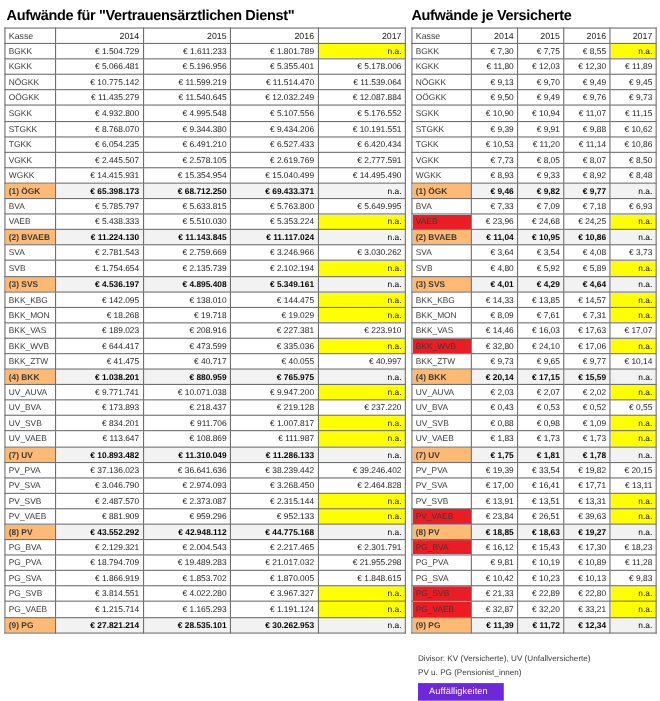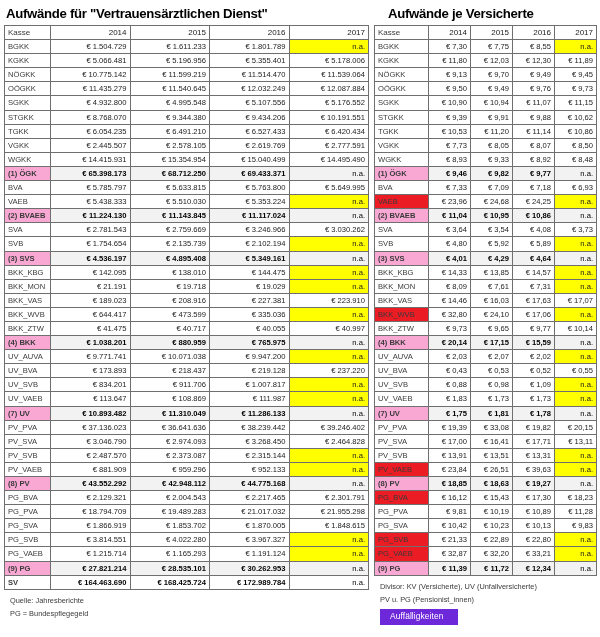--- a/index.html
+++ b/index.html
@@ -34,21 +34,21 @@
 
   .panel-title {
     font-weight: bold;
     font-size: 13.2px;
     letter-spacing: -0.3px;
     line-height: 16px;
     margin: 0 0 3px 2px;
     white-space: nowrap;
     color: #000;
   }
-  .panel-right .panel-title { margin-left: 14px; }
+  .panel-right .panel-title { margin-left: 0; }
 
   table.grid {
     border-collapse: collapse;
     table-layout: fixed;
     width: 100%;
     font-size: 7.6px;
     background: #fff;
   }
   table.grid td, table.grid th {
     border: 0.7px solid #6f6f6f;
@@ -73,40 +73,40 @@
     color: #000;
     background: #ffffff;
   }
   thead th.lbl { text-align: left; }
 
   tr.sum td {
     font-weight: bold;
     color: #000;
     background: #f2f2f2;
   }
-  tr.sum td.lbl { background: #f9a8d4; }
+  tr.sum td.lbl { background: #fdba74; }
   tr.total td {
     font-weight: bold;
     color: #000;
     background: #ffffff;
   }
   td.na {
     background: #ffff00;
     text-align: center;
     color: #2b2b2b;
   }
   tr.sum td.na, tr.total td.na { font-weight: normal; }
   td.flag {
     background: #ec1c24;
     color: #ffffff;
     font-weight: bold;
   }
 
   .footnotes {
-    margin: 4px 0 0 6px;
+    margin: 16px 0 0 6px;
     font-size: 7.4px;
     line-height: 13px;
     color: #3a3a3a;
   }
   .footnotes div { white-space: nowrap; }
   .legend-chip {
     display: inline-block;
     margin-top: 3px;
     background: #6d28d9;
     color: #ffffff;
@@ -262,21 +262,21 @@
             </tr>
             <tr>
               <td class="lbl">BKK_KBG</td>
               <td>€ 142.095</td>
               <td>€ 138.010</td>
               <td>€ 144.475</td>
               <td class="na">n.a.</td>
             </tr>
             <tr>
               <td class="lbl">BKK_MON</td>
-              <td>€ 21.191</td>
+              <td>€ 18.268</td>
               <td>€ 19.718</td>
               <td>€ 19.029</td>
               <td class="na">n.a.</td>
             </tr>
             <tr>
               <td class="lbl">BKK_VAS</td>
               <td>€ 189.023</td>
               <td>€ 208.916</td>
               <td>€ 227.381</td>
               <td>€ 223.910</td>
@@ -407,33 +407,22 @@
               <td>€ 1.191.124</td>
               <td class="na">n.a.</td>
             </tr>
             <tr class="sum">
               <td class="lbl">(9) PG</td>
               <td>€ 27.821.214</td>
               <td>€ 28.535.101</td>
               <td>€ 30.262.953</td>
               <td class="na">n.a.</td>
             </tr>
-            <tr class="total">
-              <td class="lbl">SV</td>
-              <td>€ 164.463.690</td>
-              <td>€ 168.425.724</td>
-              <td>€ 172.989.784</td>
-              <td class="na">n.a.</td>
-            </tr>
           </tbody>
       </table>
-      <div class="footnotes">
-        <div>Quelle: Jahresberichte</div>
-        <div>PG = Bundespflegegeld</div>
-      </div>
     </div>
 
     <div class="panel panel-right">
       <div class="panel-title">Aufwände je Versicherte</div>
       <table class="grid">
         <colgroup>
           <col class="c0">
             <col class="cy">
             <col class="cy">
             <col class="cy">
@@ -634,21 +623,21 @@
             <tr class="sum">
               <td class="lbl">(7) UV</td>
               <td>€ 1,75</td>
               <td>€ 1,81</td>
               <td>€ 1,78</td>
               <td class="na">n.a.</td>
             </tr>
             <tr>
               <td class="lbl">PV_PVA</td>
               <td>€ 19,39</td>
-              <td>€ 33,08</td>
+              <td>€ 33,54</td>
               <td>€ 19,82</td>
               <td>€ 20,15</td>
             </tr>
             <tr>
               <td class="lbl">PV_SVA</td>
               <td>€ 17,00</td>
               <td>€ 16,41</td>
               <td>€ 17,71</td>
               <td>€ 13,11</td>
             </tr>

